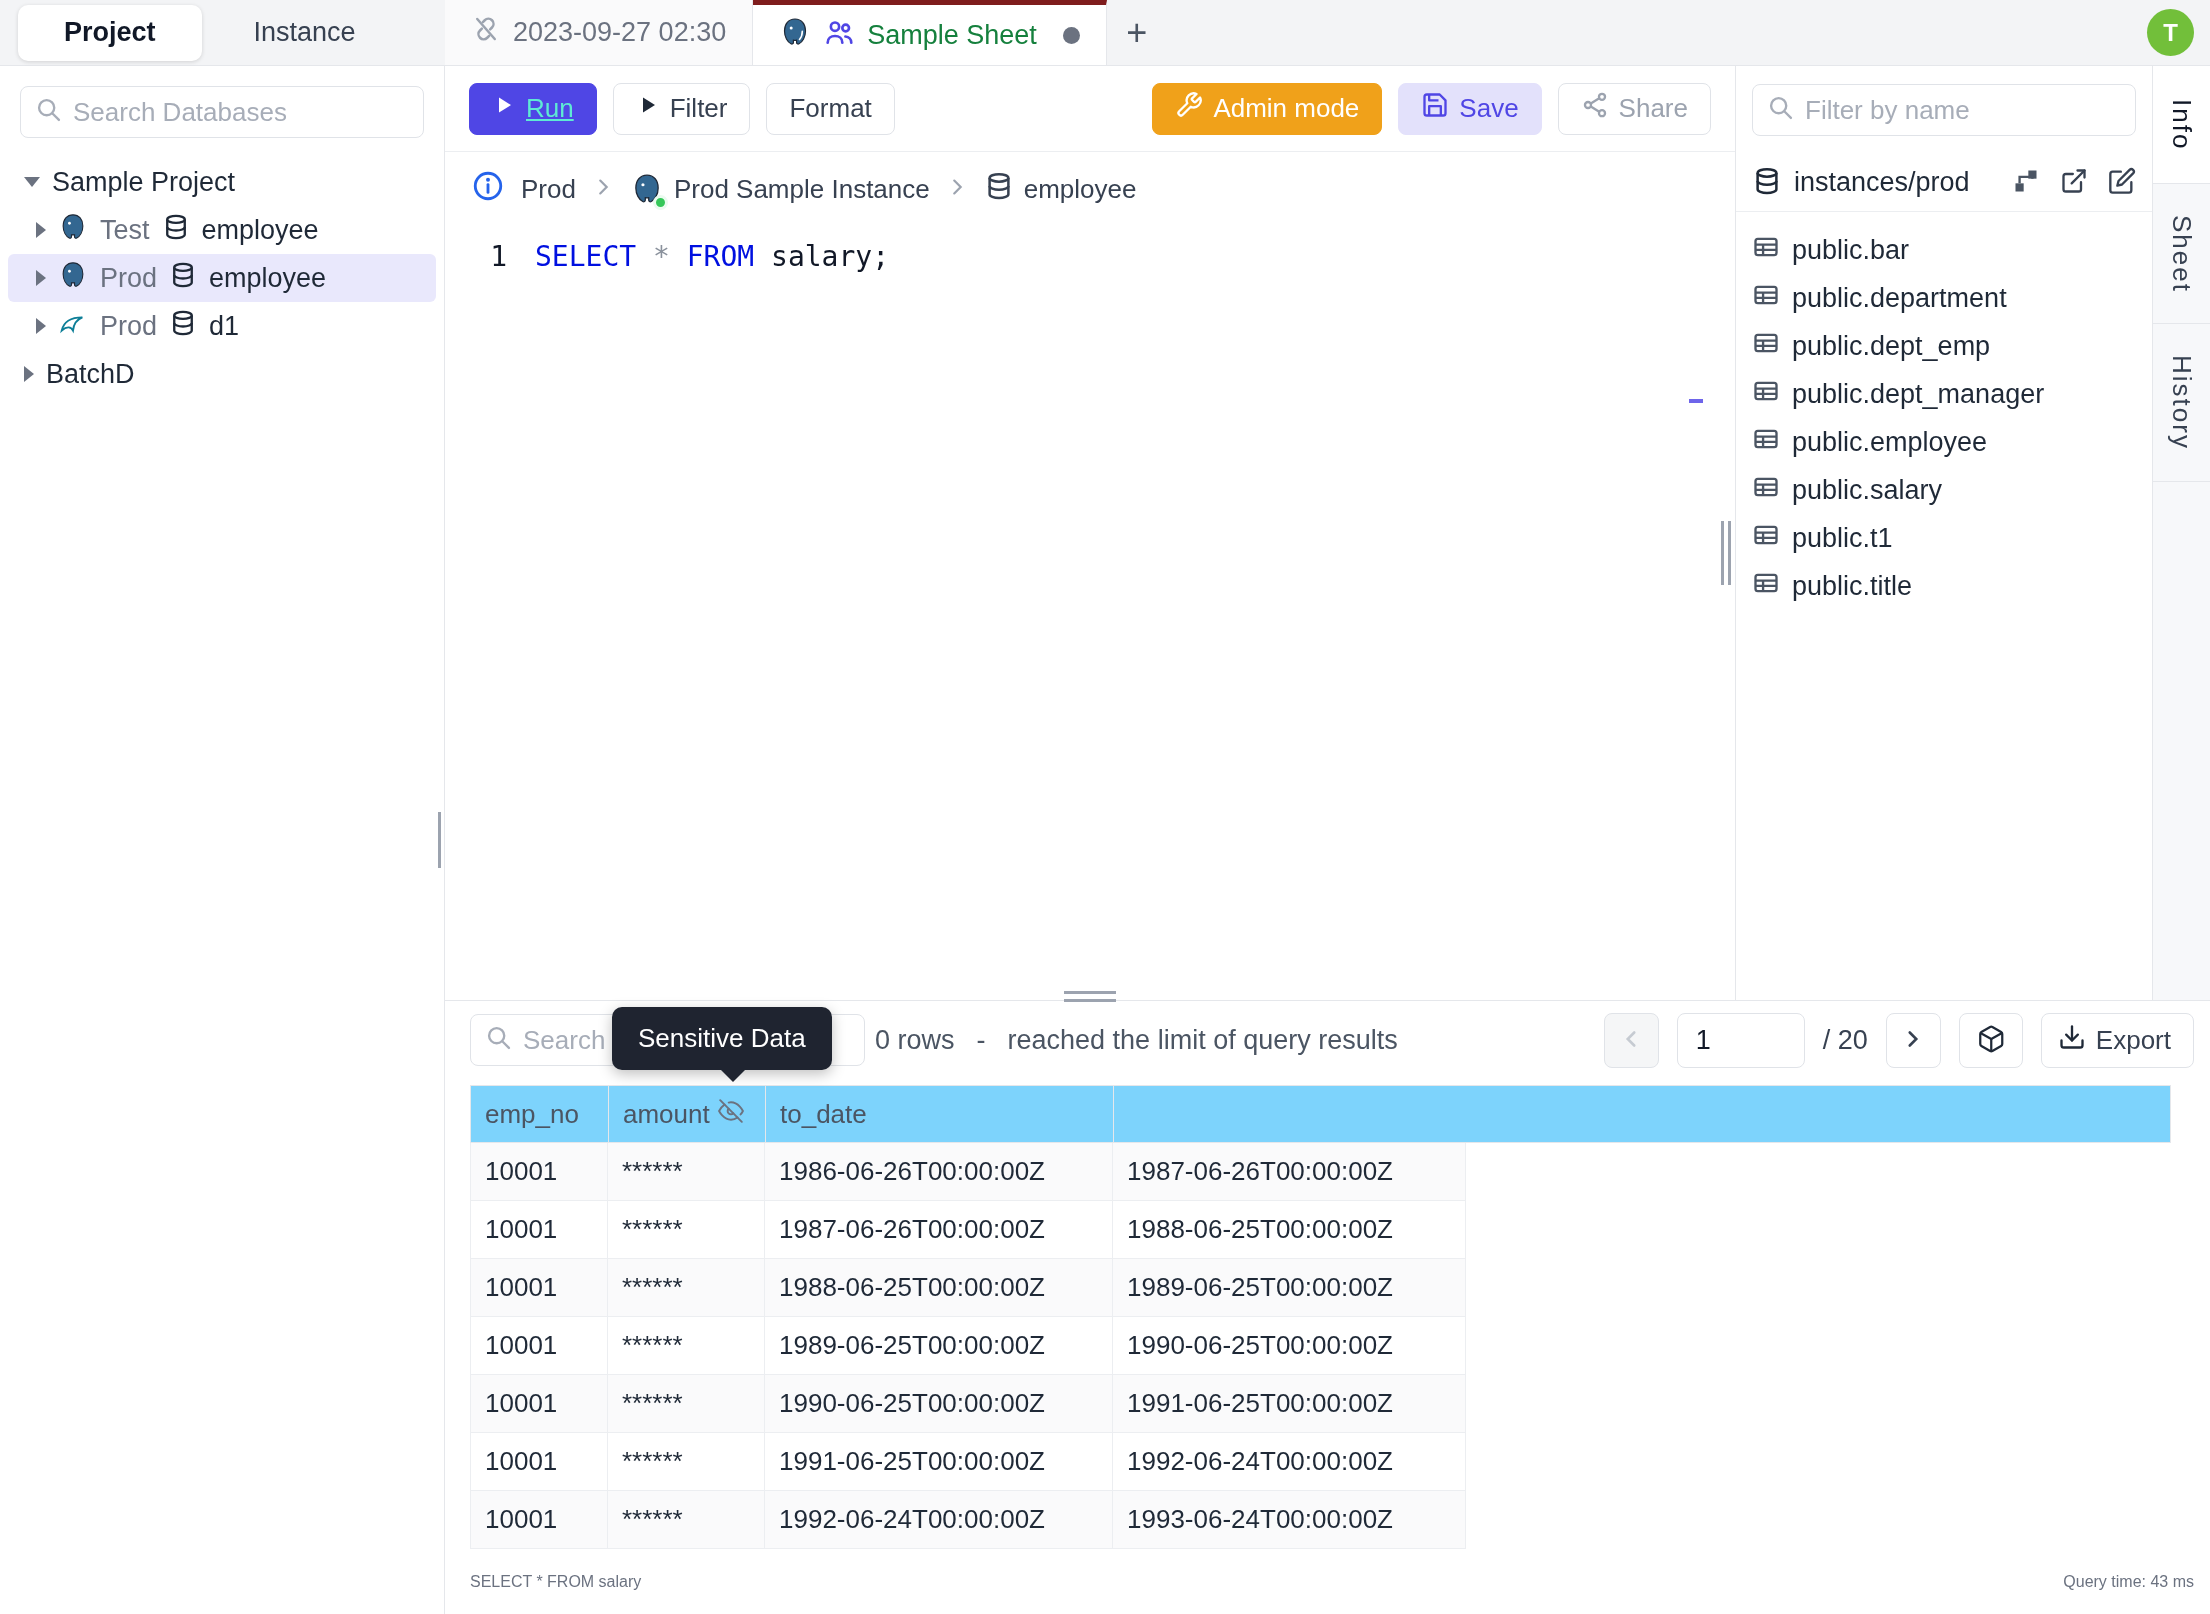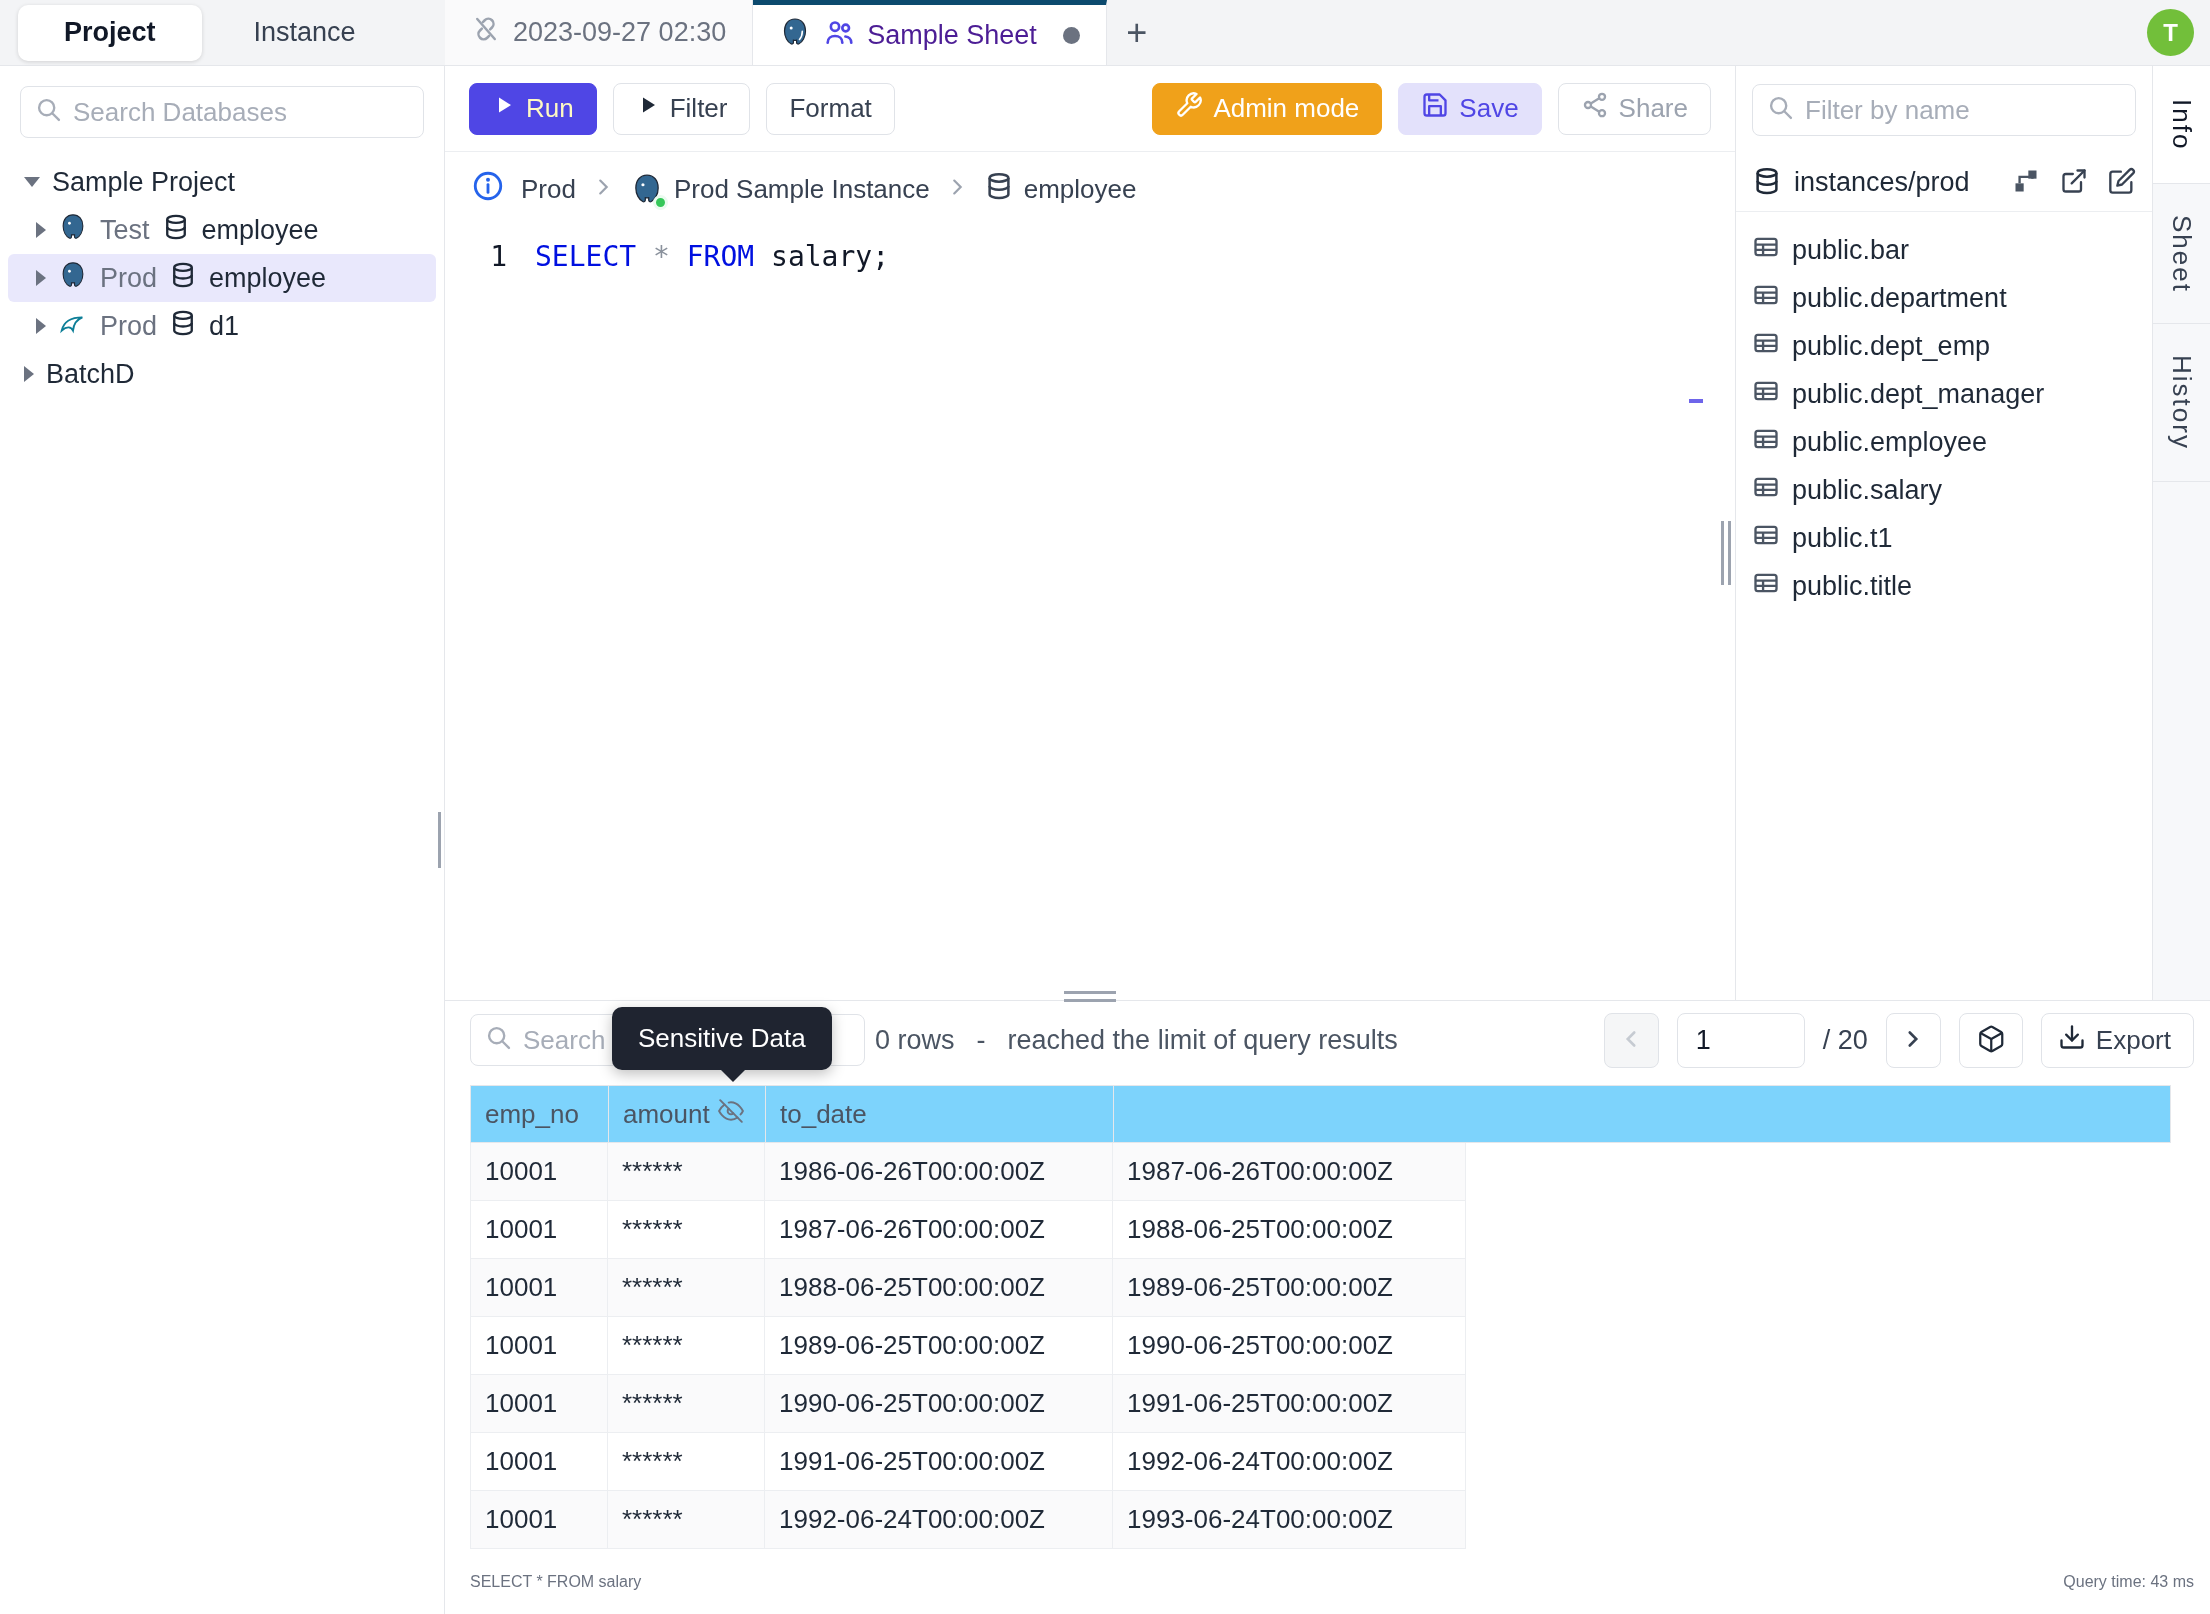--- a/index.html
+++ b/index.html
@@ -9,21 +9,21 @@
 
   
   .topbar { height:66px; background:#f3f4f6; border-bottom:1.5px solid #e5e7eb;
     display:flex; align-items:stretch; flex:none; }
   .side-tabs { width:445px; flex:none; display:flex; align-items:center; padding-left:18px; gap:6px;text-align:center; }
   .seg-tab { height:56px; padding:0 46px; display:flex; align-items:center; font-size:27px; color:#374151; cursor:pointer; }
   .seg-tab.active { background:#fff; border-radius:10px; box-shadow:0 1px 4px rgba(0,0,0,.14); color:#111827; font-weight:700; }
   .etabs { display:flex; align-items:stretch; }
   .etab { display:flex; align-items:center; gap:12px; padding:0 26px; font-size:27px; color:#6b7280;
     background:#fafafb; border-right:1.5px solid #e5e7eb; position:relative; cursor:pointer; }
-  .etab.active { background:#fff; color:#4c1d95; border-top:5px solid #0c4a6e; border-bottom:none; }
+  .etab.active { background:#fff; color:#15803d; border-top:5px solid #7f1d1d; border-bottom:none; }
   .etab .dot { width:17px; height:17px; border-radius:50%; background:#6b7280; margin-left:14px; }
   .plus-btn { width:60px; display:flex; align-items:center; justify-content:center; font-size:36px; color:#4b5563; cursor:pointer; }
   .topbar-spacer { flex:1; }
   .avatar { width:47px; height:47px; border-radius:50%; background:#72bf3a; color:#fff;
     display:flex; align-items:center; justify-content:center; font-size:24px; font-weight:700;
     align-self:center; margin-right:16px; }
 
   
   .body { flex:1; display:flex; min-height:0;justify-content:center; }
   .sidebar { width:445px; flex:none; border-right:1.5px solid #e5e7eb; background:#fff; position:relative; }
@@ -44,21 +44,21 @@
   .resize-v i { width:3px; height:56px; background:#9ca3af; display:block; }
 
   .right-area { flex:1; display:flex; flex-direction:column; min-width:0; }
   .upper { height:934px; display:flex; flex:none; min-width:0; position:relative; }
 
   
   .editor-col { flex:1; display:flex; flex-direction:column; min-width:0; background:#fff; position:relative; }
   .toolbar { height:86px; display:flex; align-items:center; gap:16px; padding:0 24px; border-bottom:1.5px solid #eceef1; flex:none; }
   .btn { height:52px; border-radius:8px; display:flex; align-items:center; gap:10px; padding:0 22px;
     font-size:26px; border:1.5px solid #e0e3e8; background:#fff; color:#374151; cursor:pointer; font-family:inherit; }
-  .btn.primary { background:#4f46e5; border-color:#4f46e5; color:#fef9c3; }
+  .btn.primary { background:#4f46e5; border-color:#4f46e5; color:#5eead4;text-decoration:underline; }
   .btn.admin { background:#f0a11a; border-color:#f0a11a; color:#fff; margin-left:auto; }
   .btn.save { background:#e3e1fb; border-color:#e3e1fb; color:#5046e5; }
   .btn.share { color:#9ca3af; }
   .breadcrumb { height:74px; display:flex; align-items:center; gap:16px; padding:0 26px; font-size:26px; color:#374151; flex:none; }
   .crumb { display:flex; align-items:center; gap:10px; cursor:pointer; }
   .pg-wrap { position:relative; width:34px; height:34px; }
   .green-dot { position:absolute; right:-4px; bottom:-4px; width:15px; height:15px; border-radius:50%; background:#35c759; border:3px solid #eafbef; }
   .code-area { flex:1; display:flex; position:relative; font-family:"DejaVu Sans Mono", monospace; font-size:28px; }
   .gutter { width:90px; text-align:right; padding-right:28px; padding-top:14px; color:#111827; }
   .code-line { padding-top:14px; white-space:pre; color:#111827; }

